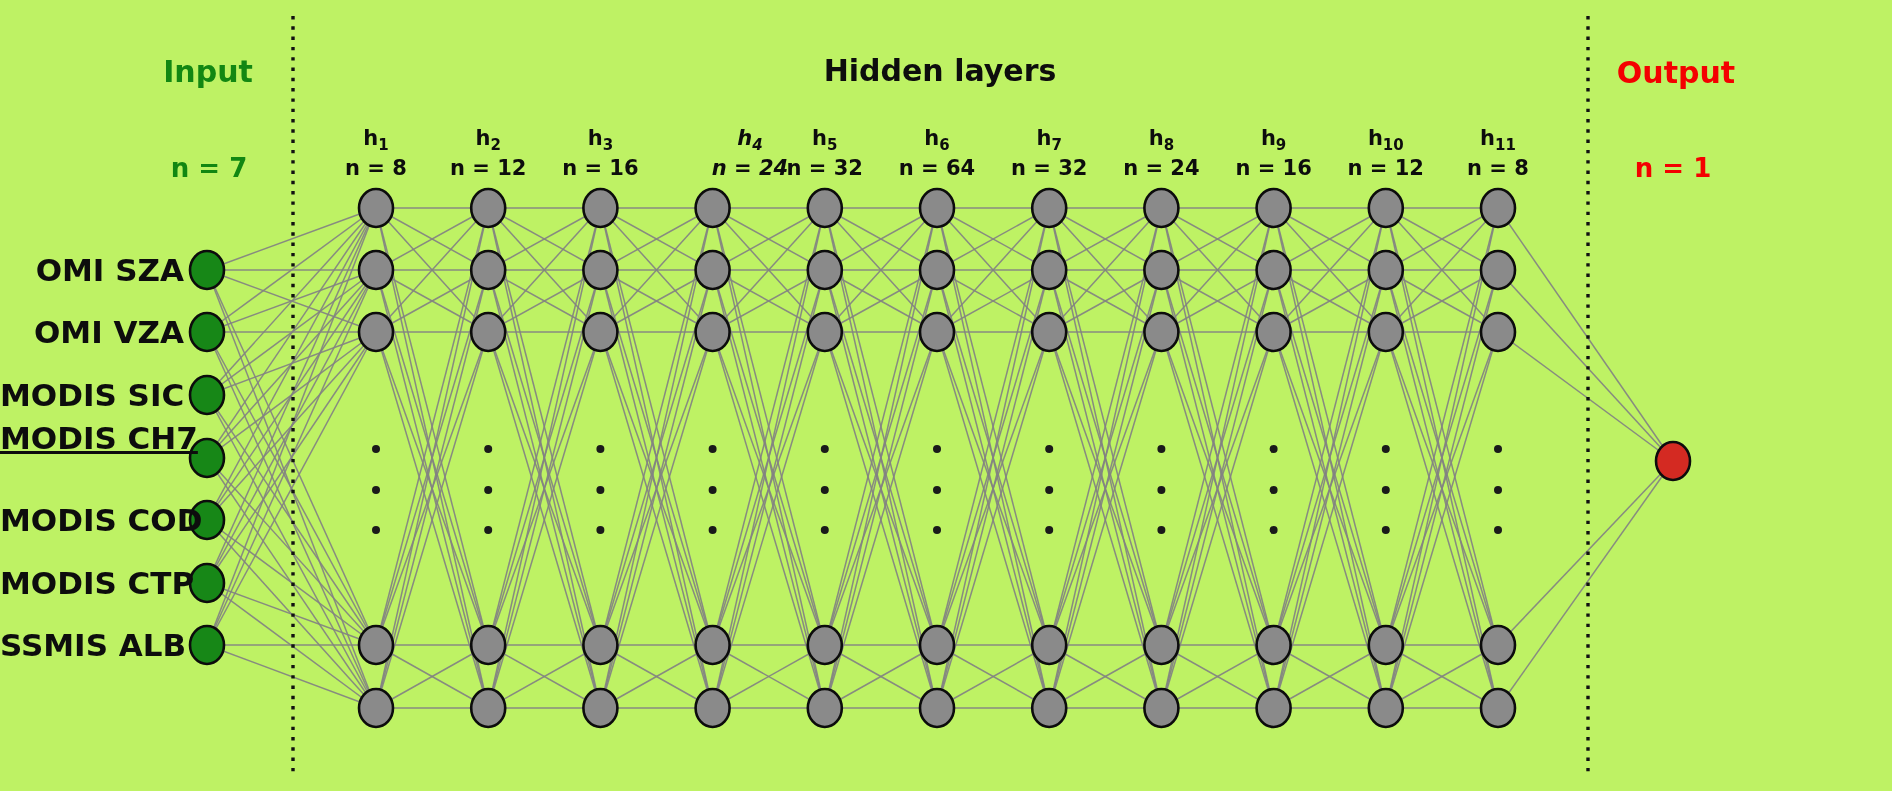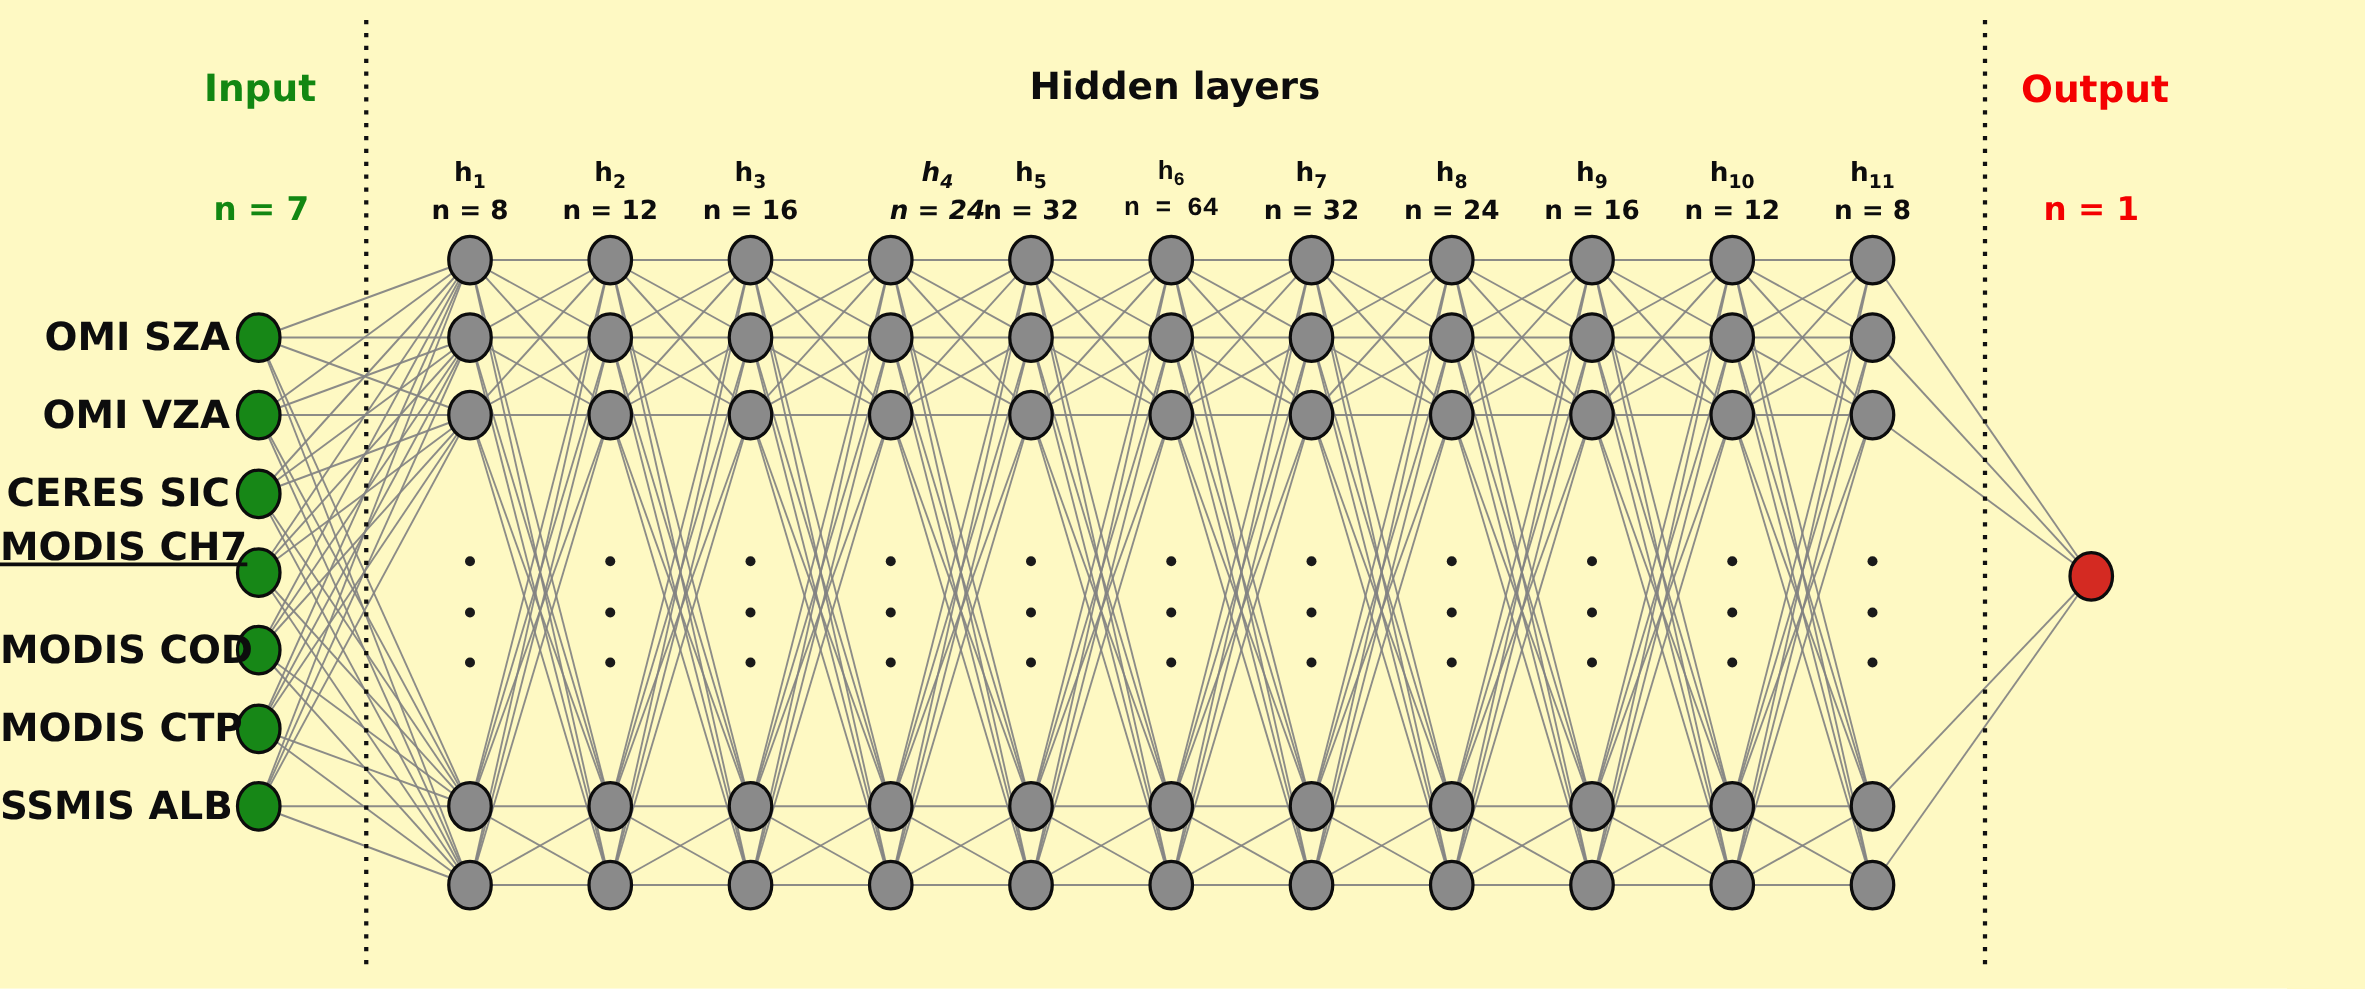--- a/index.html
+++ b/index.html
@@ -4,21 +4,21 @@
 <style>
   html, body {
     margin: 0;
     padding: 0;
     background: #ffffff;
   }
   .canvas {
     position: relative;
     width: 1892px;
     height: 791px;
-    background: #fef9c3;
+    background: #bef264;
     overflow: hidden;
     font-family: "DejaVu Sans", "Liberation Sans", sans-serif;
   }
   .canvas svg {
     position: absolute;
     left: 0;
     top: 0;
   }
   .sec-title {
     position: absolute;
@@ -484,21 +484,21 @@
   <div class="sec-n" id="n-input" style="left: 209px; top: 168px; color: rgb(18, 135, 18);">n = 7</div>
 
   <div class="sec-title" id="t-hidden" style="left:940px; top:70px;">Hidden layers</div>
 
   <div class="sec-title" id="t-output" style="left: 1676px; top: 72px; color: rgb(244, 0, 0);">Output</div>
   <div class="sec-n" id="n-output" style="left: 1673px; top: 168px; color: rgb(244, 0, 0);">n = 1</div>
 
   <div id="input-labels">
       <div class="in-label" style="top: 253px;">OMI SZA</div>
       <div class="in-label" style="top: 315px;">OMI VZA</div>
-      <div class="in-label" style="top: 378px;">CERES SIC</div>
+      <div class="in-label" style="top: 378px;">MODIS SIC</div>
       <div class="in-label" style="top: 421px; text-decoration: underline;">MODIS CH7</div>
       <div class="in-label" style="top: 503px;">MODIS COD</div>
       <div class="in-label" style="top: 566px;">MODIS CTP</div>
       <div class="in-label" style="top: 628px;">SSMIS ALB</div>
     </div>
   <div id="col-headers">
       <div class="col-header" style="left: 306px;">
         <div class="h-name"><span>h</span><sub>1</sub></div>
         <div class="h-n">n = 8</div>
       </div>
@@ -511,21 +511,21 @@
         <div class="h-n">n = 16</div>
       </div>
       <div class="col-header" style="left: 680px; font-style: italic;">
         <div class="h-name"><span>h</span><sub>4</sub></div>
         <div class="h-n">n = 24</div>
       </div>
       <div class="col-header" style="left: 754.8px;">
         <div class="h-name"><span>h</span><sub>5</sub></div>
         <div class="h-n">n = 32</div>
       </div>
-      <div class="col-header" style="left: 867px; font-family: Liberation Mono, monospace;">
+      <div class="col-header" style="left: 867px;">
         <div class="h-name"><span>h</span><sub>6</sub></div>
         <div class="h-n">n = 64</div>
       </div>
       <div class="col-header" style="left: 979.2px;">
         <div class="h-name"><span>h</span><sub>7</sub></div>
         <div class="h-n">n = 32</div>
       </div>
       <div class="col-header" style="left: 1091.4px;">
         <div class="h-name"><span>h</span><sub>8</sub></div>
         <div class="h-n">n = 24</div>

